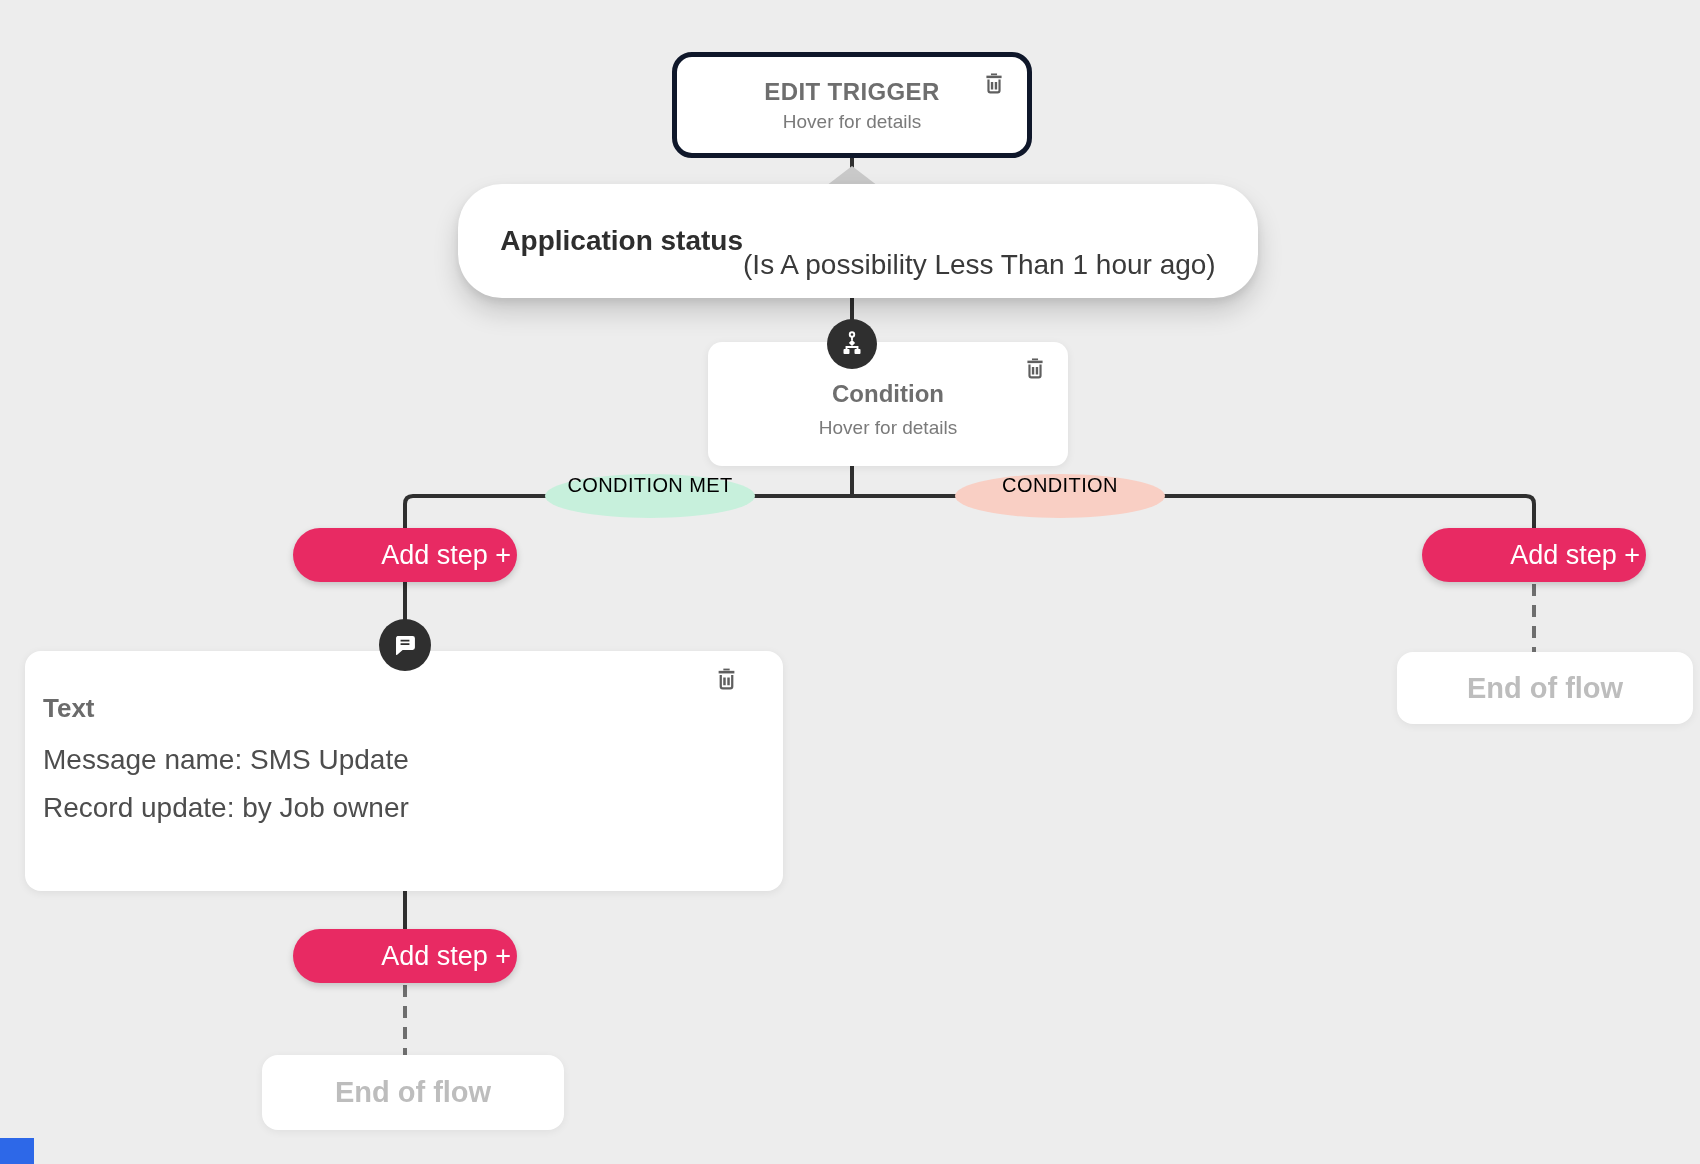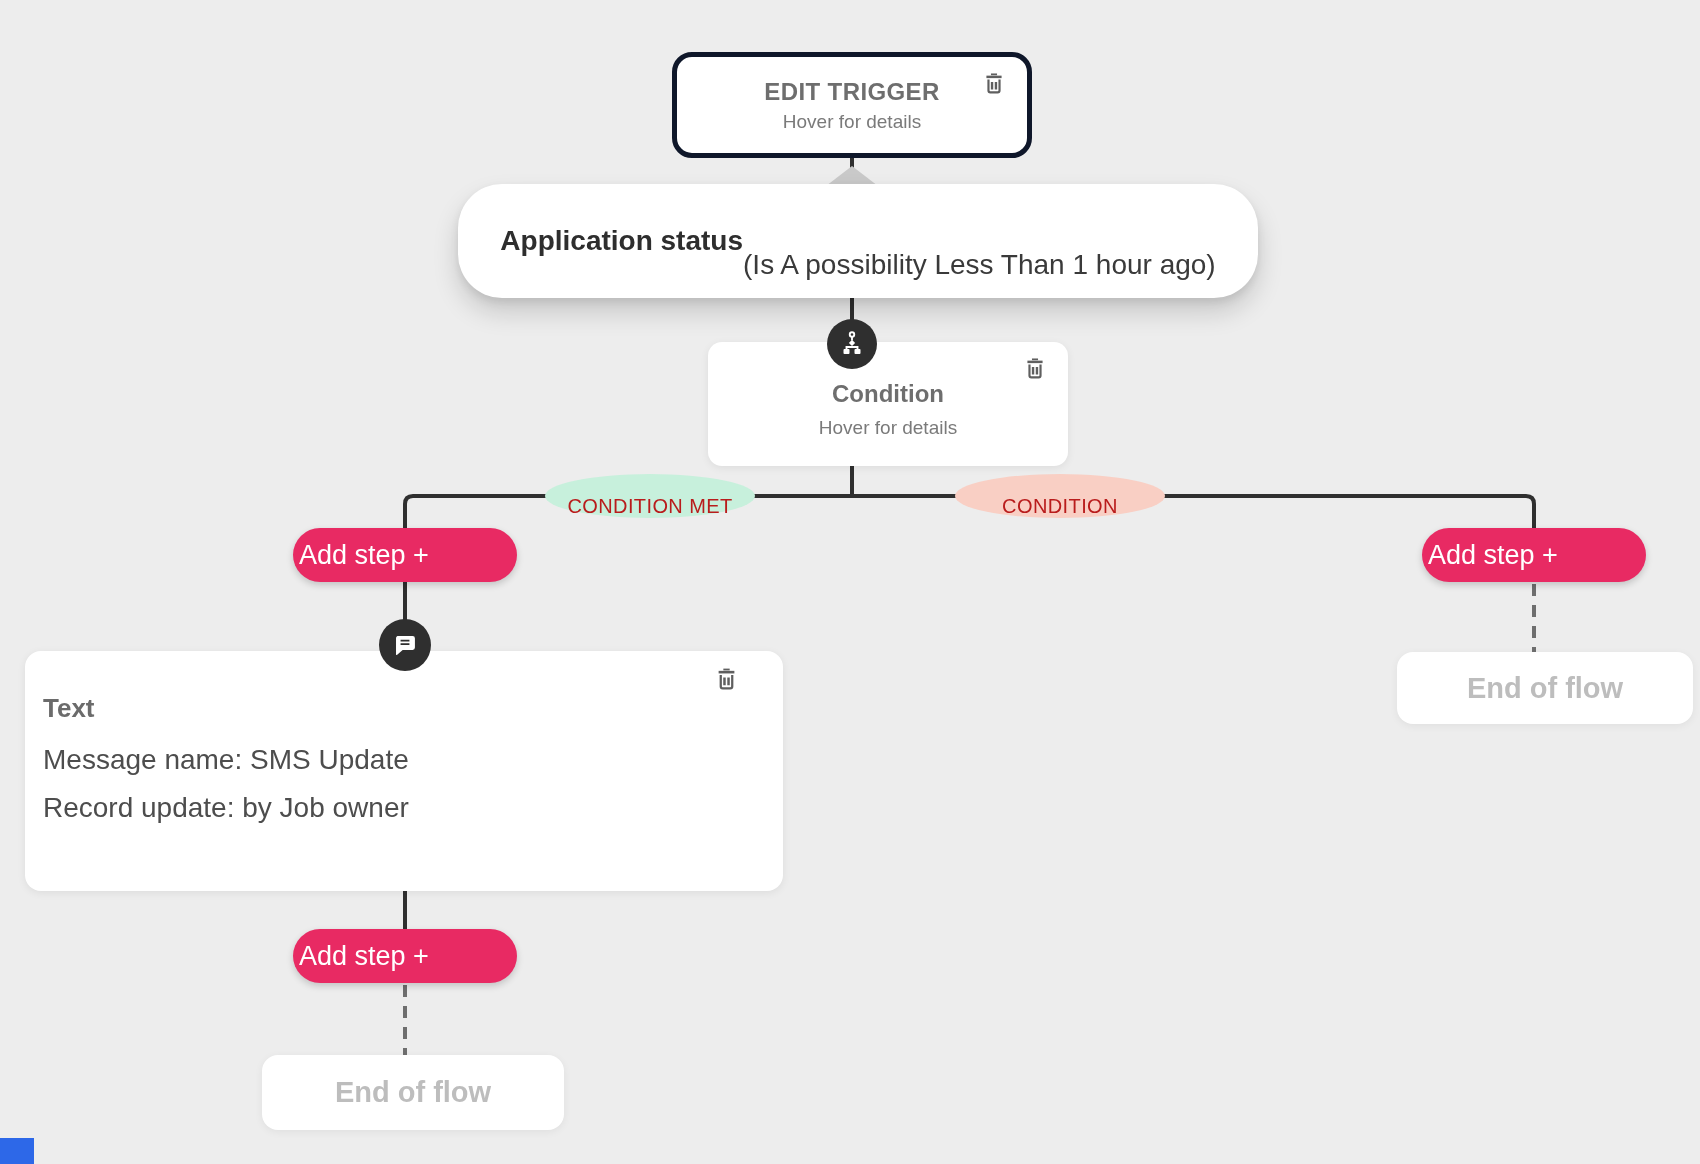--- a/index.html
+++ b/index.html
@@ -72,32 +72,32 @@
 
   .trash-btn {
     position: absolute; top: 13px; right: 20px; width: 26px; height: 26px;
     cursor: pointer; z-index: 5; background: none; border: none; padding: 0;
   }
   .text-card .trash-btn { right: 44px; top: 14px; }
 
   
   .branch-ellipse {
     position: absolute; top: 474px; width: 210px; height: 44px; border-radius: 50%;
-    display: flex; align-items: flex-end; justify-content: center; z-index: 2;
-    font-size: 20px; font-weight: 500; color: #b91c1c; letter-spacing: 0.4px;
+    display: flex; align-items: flex-start; justify-content: center; z-index: 2;
+    font-size: 20px; font-weight: 500; color: #000000; letter-spacing: 0.4px;
   }
   #branch-met { left: 545px; background: #C7F0DC; }
   #branch-otherwise { left: 955px; background: #F9CFC4; }
 
   
   .add-step-btn {
     position: absolute; width: 224px; height: 54px; border: none; border-radius: 27px;
     background: #E82A63; color: #FFFFFF; font-size: 27px;
     font-family: "Liberation Sans", sans-serif;
-    display: flex; align-items: center; justify-content: flex-start; z-index: 3; cursor: pointer;
+    display: flex; align-items: center; justify-content: flex-end; z-index: 3; cursor: pointer;
     box-shadow: 0 3px 7px rgba(0,0,0,0.18);
   }
   #add-step-met-1 { left: 293px; top: 528px; }
   #add-step-met-2 { left: 293px; top: 929px; }
   #add-step-otherwise { left: 1422px; top: 528px; }
 
   
   .end-flow {
     position: absolute; background: #FFFFFF; border-radius: 16px; z-index: 3;
     display: flex; align-items: center; justify-content: center;

